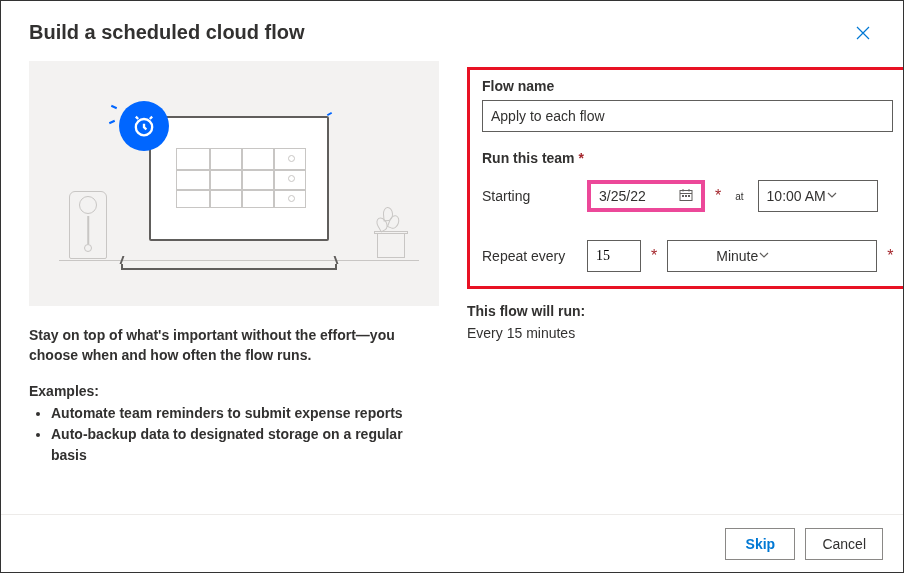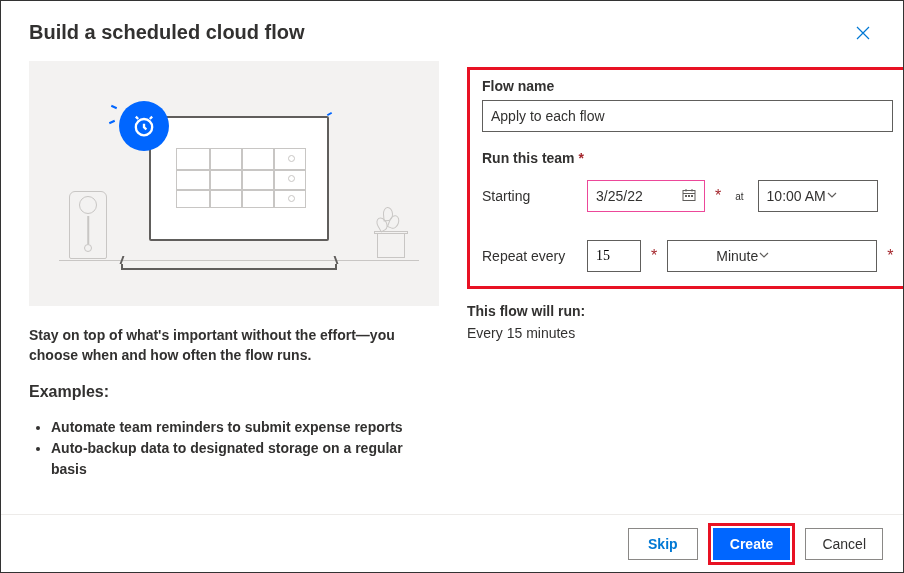--- a/index.html
+++ b/index.html
@@ -123,21 +123,21 @@
   .leaves { position:absolute; bottom:27px; left:8px; }
   .leaf { position:absolute; width:10px; height:14px; border:1.5px solid #c8c6c4; border-radius: 50% 50% 50% 0; }
   .ground { position:absolute; left:30px; right:20px; bottom:45px; height:1.5px; background:#c8c6c4; }
 
   .desc {
     font-size: 14px;
     color: #323130;
     line-height: 1.4;
     margin-bottom: 18px;
   }
-  .examples-label { font-size:16px; margin-bottom:16px; }
+  .examples-label { font-size:14px; margin-bottom:4px; }
   ul.examples { list-style: disc; padding-left: 22px; font-size:14px; line-height:1.5; }
 
   .right {
     flex: 1;
     padding-top: 6px;
   }
   .form-section {
     border: 3px solid #e81123;
     padding: 8px 12px 14px 12px;
     margin-bottom: 14px;
@@ -160,21 +160,21 @@
     color:#323130;
   }
   .row {
     display: flex;
     align-items: center;
     gap: 10px;
     margin-top: 10px;
   }
   .row.first { margin-top: 14px; }
   .date-input {
-    width: 118px; height: 32px; border:1px solid #ec4899;
+    width: 118px; height: 32px; border:4px solid #ec4899;
     display:flex; align-items:center; justify-content:space-between;
     padding: 0 8px; font-size:14px;
   }
   .time-input, .unit-select {
     height: 32px; border:1px solid #605e5c;
     display:flex; align-items:center; 
     padding: 0 8px; font-size:14px;
   }
   .time-input { width: 120px; }
   .num-input { width:54px; height:32px; border:1px solid #605e5c; padding:0 8px; font-size:14px; font-family:Liberation Serif, serif; text-align:left; }
@@ -344,17 +344,14 @@
       </div>
 
       <div class="summary-label">This flow will run:</div>
       <div class="summary-text">Every 15 minutes</div>
     </div>
   </div>
 </div>
 
 <div class="footer">
   <button class="btn skip">Skip</button>
-  <span class="create-wrap">
-    <button class="btn primary">Create</button>
-  </span>
   <button class="btn">Cancel</button>
 </div>
 
 </body></html>

